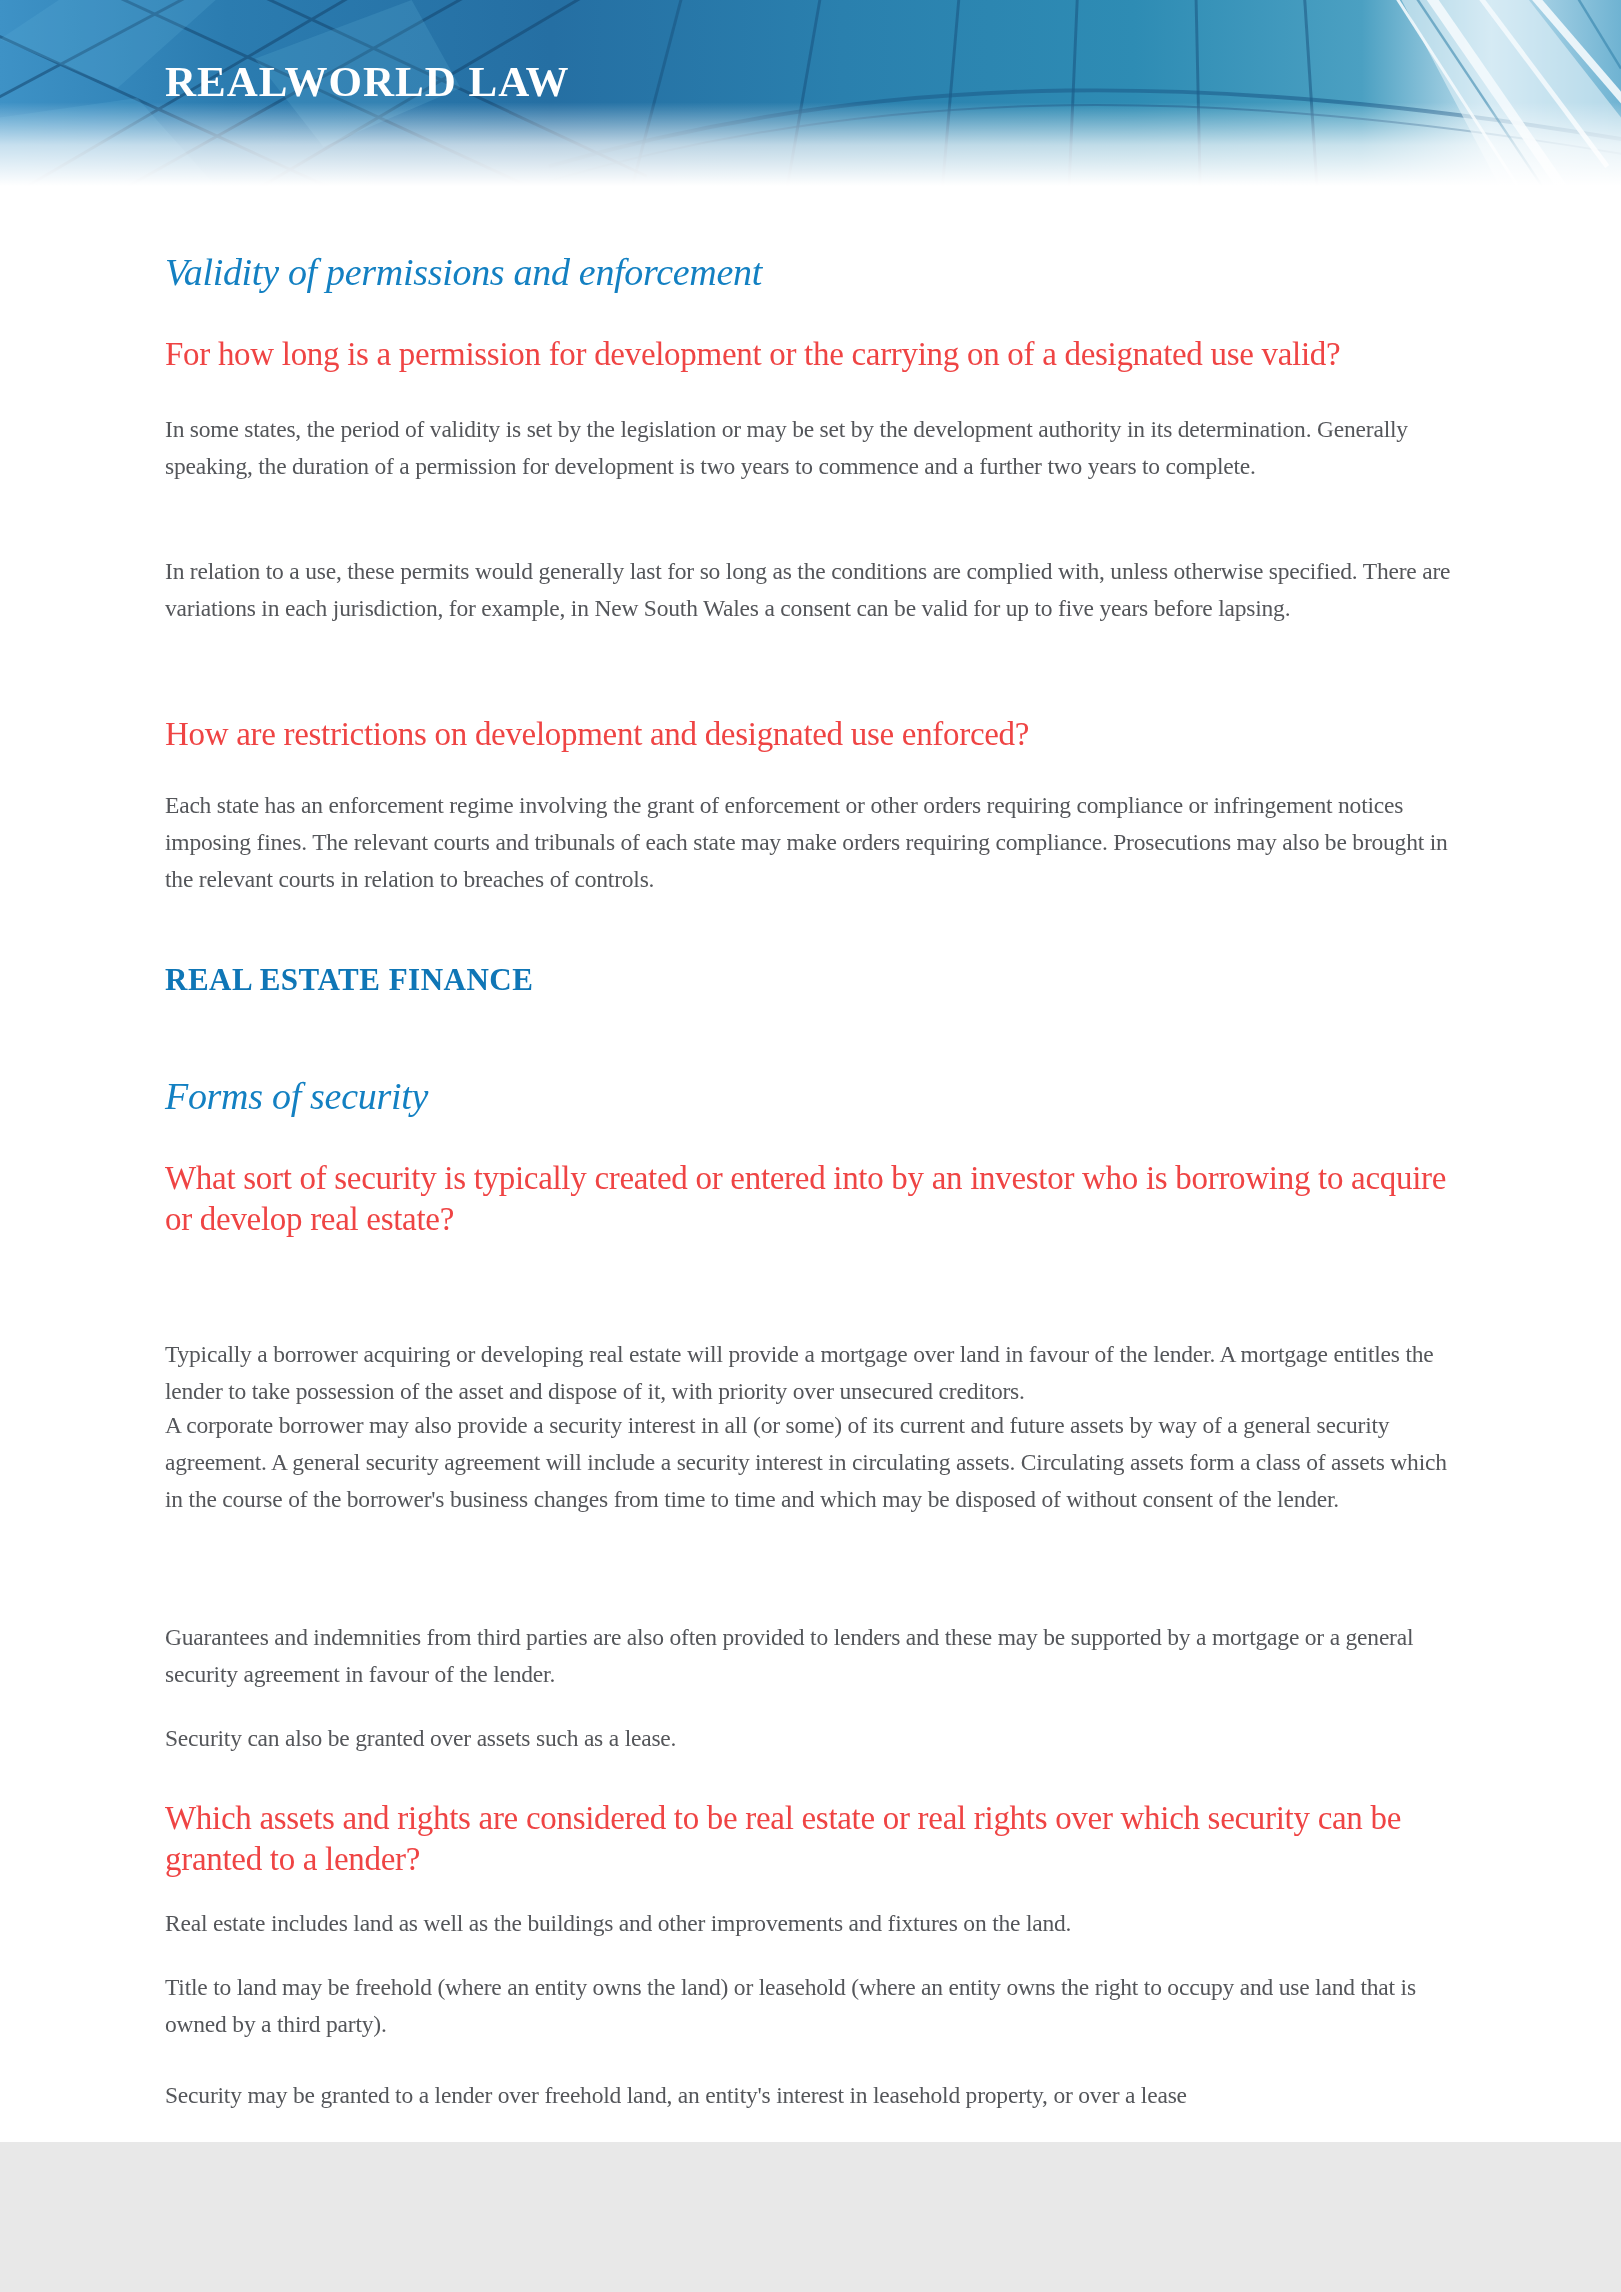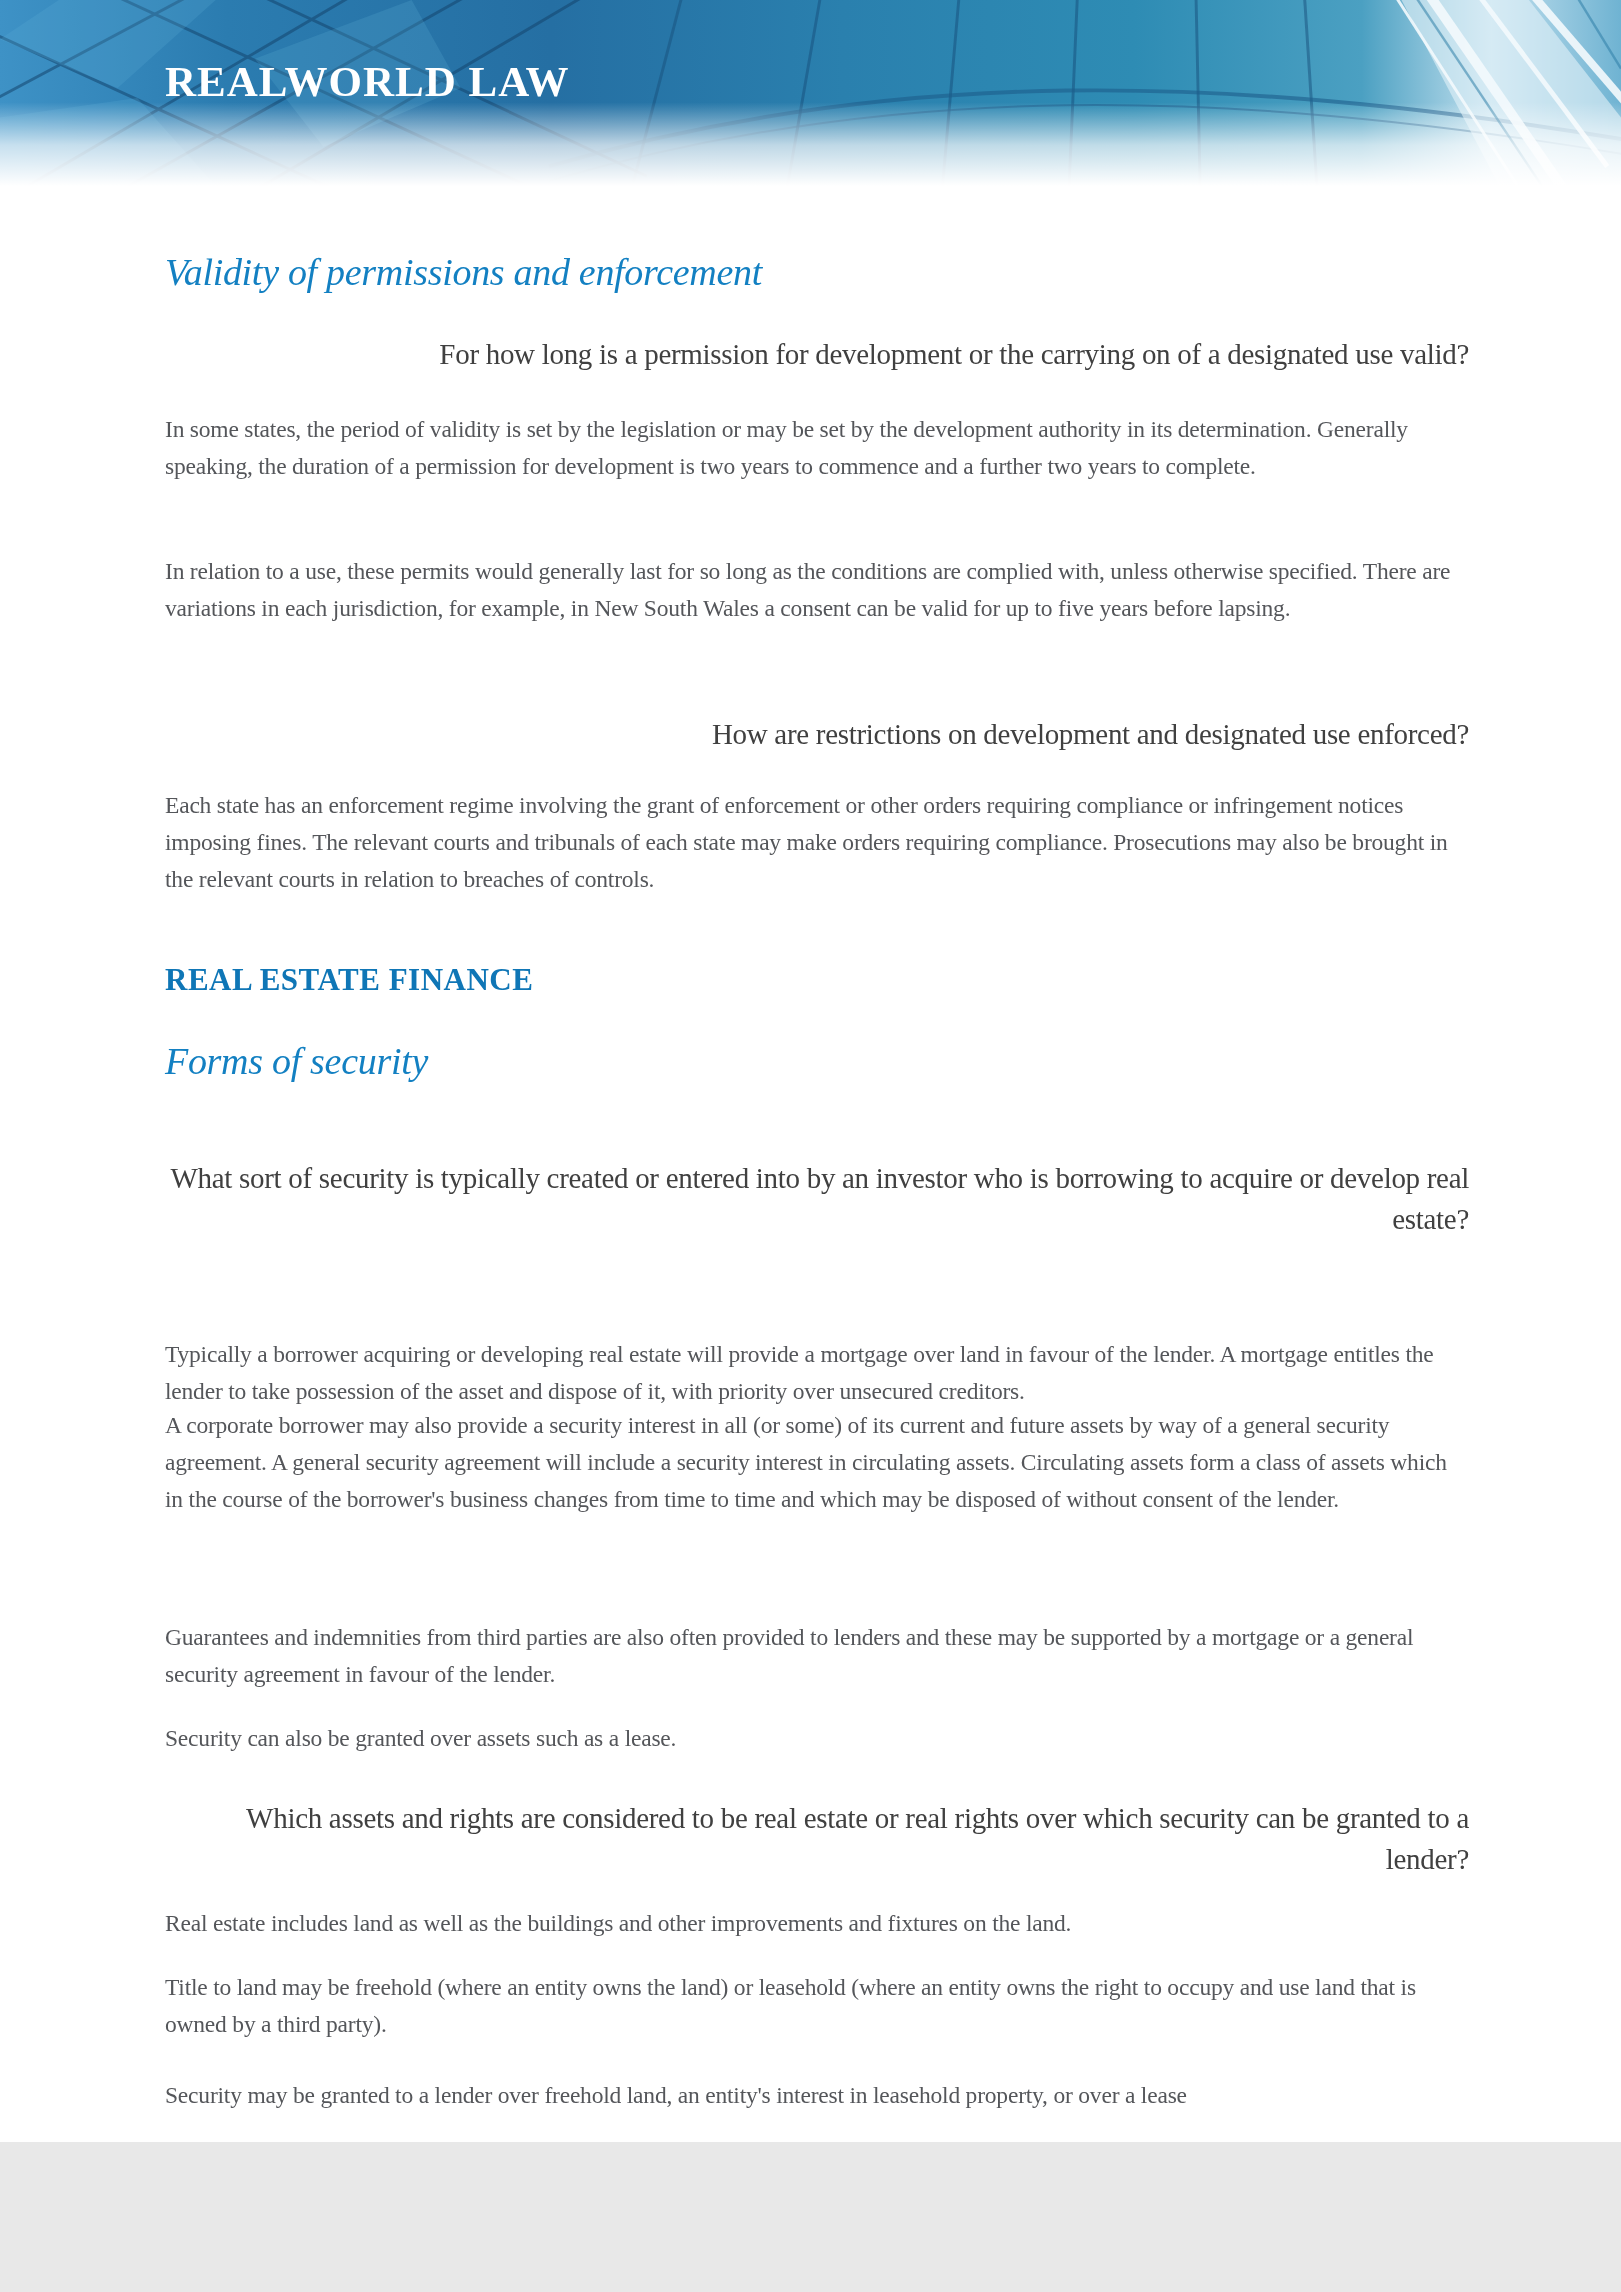--- a/index.html
+++ b/index.html
@@ -17,22 +17,22 @@
     position:absolute;top:57px;left:165px;
     font-size:43px;font-weight:700;color:#ffffff;
     letter-spacing:1px;white-space:nowrap;
   }
   .block{position:absolute;left:165px;width:1304px;}
   .para{
     font-size:23.5px;line-height:37px;color:#54565A;
     letter-spacing:-0.2px;
   }
   .question{
-    font-size:29px;line-height:41px;color:#404040;
-    letter-spacing:-0.3px;font-weight:400;text-align:right;
+    font-size:33px;line-height:41px;color:#ef4444;
+    letter-spacing:-0.3px;font-weight:400;
   }
   .subhead-italic{
     font-size:38px;line-height:39px;color:#1380C2;
     font-style:italic;letter-spacing:-0.3px;
   }
   .section-head{
     font-size:31px;line-height:39px;color:#0F76B6;
     font-weight:700;letter-spacing:0.5px;
   }
   .footer{
@@ -126,21 +126,21 @@
   <div class="block para" style="top:411px">In some states, the period of validity is set by the legislation or may be set by the development authority in its determination. Generally speaking, the duration of a permission for development is two years to commence and a further two years to complete.</div>
 
   <div class="block para" style="top:553px">In relation to a use, these permits would generally last for so long as the conditions are complied with, unless otherwise specified. There are variations in each jurisdiction, for example, in New South Wales a consent can be valid for up to five years before lapsing.</div>
 
   <div class="block question" style="top:714px">How are restrictions on development and designated use enforced?</div>
 
   <div class="block para" style="top:787px">Each state has an enforcement regime involving the grant of enforcement or other orders requiring compliance or infringement notices imposing fines. The relevant courts and tribunals of each state may make orders requiring compliance. Prosecutions may also be brought in the relevant courts in relation to breaches of controls.</div>
 
   <div class="block section-head" style="top:960px">REAL ESTATE FINANCE</div>
 
-  <div class="block subhead-italic" style="top:1042px">Forms of security</div>
+  <div class="block subhead-italic" style="top:1077px">Forms of security</div>
 
   <div class="block question" style="top:1158px">What sort of security is typically created or entered into by an investor who is borrowing to acquire or develop real estate?</div>
 
   <div class="block para" style="top:1336px">Typically a borrower acquiring or developing real estate will provide a mortgage over land in favour of the lender. A mortgage entitles the lender to take possession of the asset and dispose of it, with priority over unsecured creditors.</div>
 
   <div class="block para" style="top:1407px">A corporate borrower may also provide a security interest in all (or some) of its current and future assets by way of a general security agreement. A general security agreement will include a security interest in circulating assets. Circulating assets form a class of assets which in the course of the borrower's business changes from time to time and which may be disposed of without consent of the lender.</div>
 
   <div class="block para" style="top:1619px">Guarantees and indemnities from third parties are also often provided to lenders and these may be supported by a mortgage or a general security agreement in favour of the lender.</div>
 
   <div class="block para" style="top:1720px">Security can also be granted over assets such as a lease.</div>

